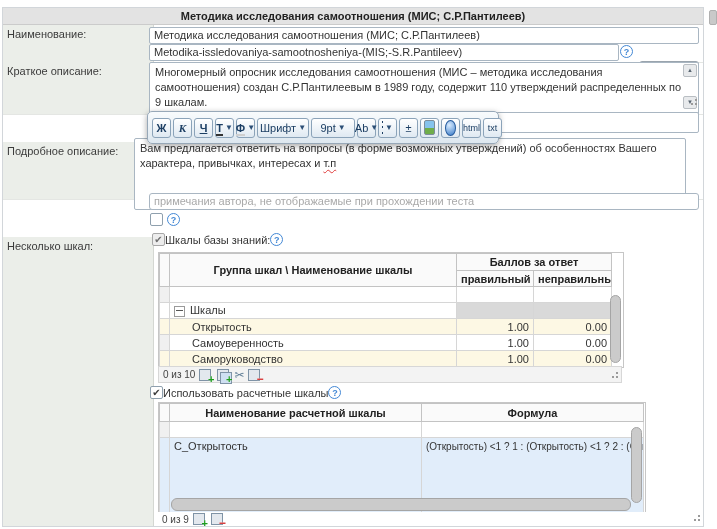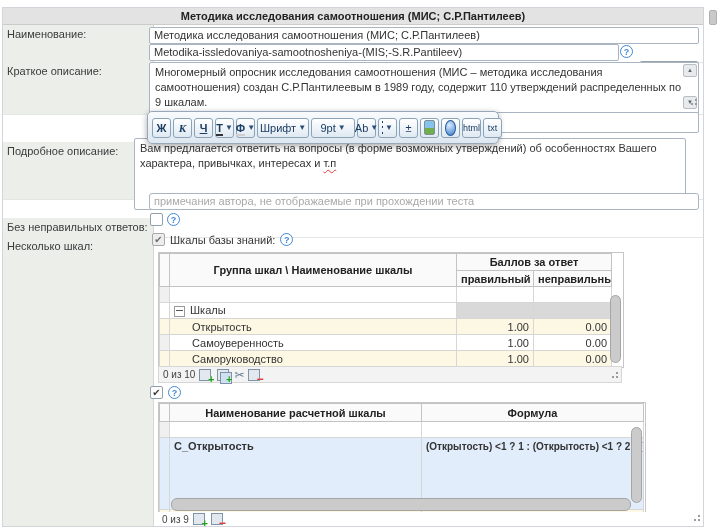--- a/index.html
+++ b/index.html
@@ -50,21 +50,21 @@
   .pic{width:15px;height:14px;position:relative;display:inline-block;}
   .pic .sheet{position:absolute;left:1px;top:1px;width:10px;height:10px;background:#e3e8ee;border:1px solid #7f93a6;}
   .pic .sheet2{left:4px;top:4px;background:#cfe0f2;}
   .pic .plus{position:absolute;right:-1px;bottom:-2px;color:#1d9e1d;font-weight:bold;font-size:11px;line-height:10px;text-shadow:0 0 1px #fff;}
   .pic .minus{position:absolute;right:-1px;bottom:-2px;color:#d42a2a;font-weight:bold;font-size:12px;line-height:9px;text-shadow:0 0 1px #fff;}
   .scissors{font-size:12px;color:#5b7a93;line-height:12px;}
   .grip{position:absolute;width:8px;height:8px;}
   .grip i{position:absolute;width:2px;height:2px;background:#9a9a9a;box-shadow:-4px 4px 0 #9a9a9a,0 4px 0 #9a9a9a;right:0;top:0;}
   .sb-btn{position:absolute;width:12px;height:11px;background:#e8eaec;border:1px solid #b9bec3;font-size:6px;color:#5a6672;text-align:center;line-height:10px;border-radius:2px;}
   .btn{position:absolute;background:linear-gradient(#ffffff,#e2e6ea);border:1px solid #9aa4ad;border-radius:3px;text-align:center;color:#222;}
-  .cbrow{position:absolute;display:flex;align-items:center;gap:5px;}
+  .cbrow{position:absolute;display:flex;align-items:center;}
   .spell{text-decoration:underline wavy #e03c3c 1px;text-underline-offset:2px;}
   .pgsb{position:absolute;right:0;top:10px;width:6px;height:13px;background:#c9c9c9;border:1px solid #b0b0b0;border-radius:2px;}
 </style>
 </head>
 <body>
 
 <div class="panel">
   <div class="title-bar">Методика исследования самоотношения (МИС; С.Р.Пантилеев)</div>
 
   <div class="row" style="top:17px;height:37px;">
@@ -74,23 +74,20 @@
   <div class="row" style="top:54px;height:52px;">
     <div class="row-label">Краткое описание:</div>
   </div>
 
 
   <div class="row" style="top:134px;height:57px;">
     <div class="row-label">Подробное описание:</div>
   </div>
 
 
-  <div class="row" style="top:210px;height:19px;">
-    <div class="row-label">Без неправильных ответов:</div>
-  </div>
 
   <div class="row" style="top:229px;height:289px;border-bottom:none;">
     <div class="row-label">Несколько шкал:</div>
   </div>
 </div>
 
 <div class="inp" style="left:149px;top:27px;width:540px;height:15px;">Методика исследования самоотношения (МИС; С.Р.Пантилеев)</div>
 <div class="inp" style="left:149px;top:44px;width:460px;height:15px;">Metodika-issledovaniya-samootnosheniya-(MIS;-S.R.Pantileev)</div>
 <span class="help abs" style="left:620px;top:45px;">?</span>
 <div class="btn" style="left:639px;top:61px;width:58px;height:17px;line-height:17px;">Translit</div>
@@ -231,20 +228,21 @@
       <span class="sheet"></span>
       <span class="minus">−</span>
     </span>
   <span class="grip" style="right:3px;top:5px;">
       <i></i>
     </span>
 </div>
 
 <div class="cbrow" style="left:150px;top:386px;">
   <span class="cb checked"></span>
+  <span>Использовать расчетные шкалы</span>
   <span class="help">?</span>
 </div>
 
 <div class="gridwrap" style="left:158px;top:402px;width:486px;height:110px;">
   <table class="grid" style="width:484px;">
     <colgroup>
         <col style="width:10px">
         <col style="width:252px">
         <col style="width:222px">
       </colgroup>
@@ -252,21 +250,21 @@
         <tr style="height:18px;">
       <th class="gut"></th>
       <th>Наименование расчетной шкалы</th>
       <th>Формула</th>
     </tr>
     <tr style="height:6px;">
           <td class="gut"></td>
           <td></td>
           <td></td>
         </tr>
-    <tr class="sel" style="height:72px;font-weight:bold;">
+    <tr class="sel" style="height:91px;">
       <td class="gut"></td>
       <td style="vertical-align:top;padding-top:2px;">С_Открытость</td>
       <td class="formula" style="vertical-align:top;padding-top:2px;">(Открытость) &lt;1 ? 1 : (Открытость) &lt;1 ? 2 :
 (Открытость) &lt;2 ? 3: (Открытость) &lt;4 ? 4 :
 (Открытость) &lt;6 ? 4 : (Открытость) &lt;8 ? 6 :
 (Открытость) &lt;9 ? 5 : (Открытость) &lt;10 ? 8 :
 (Открытость) &lt;11 ? 9 : 10</td>
     </tr>
     <tr class="cream" style="height:14px;">
       <td class="gut"></td>

